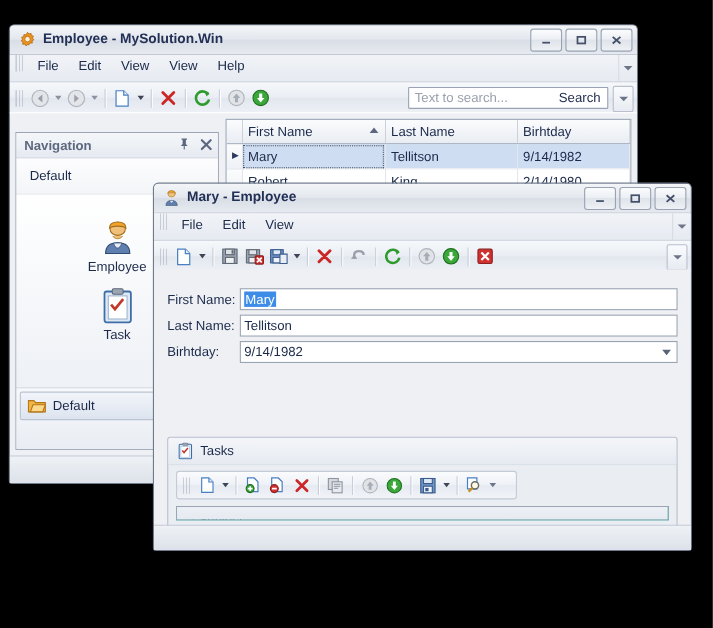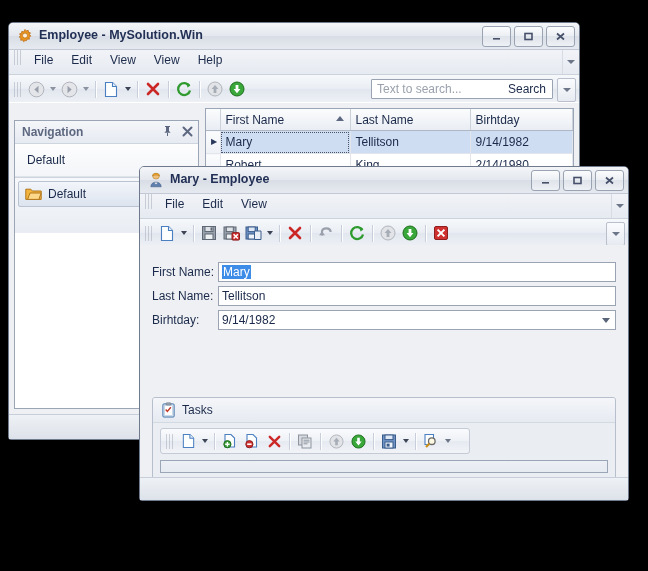--- a/index.html
+++ b/index.html
@@ -319,20 +319,44 @@
           </span>
           <span>
             <svg class="ic" width="11" height="11" viewBox="0 0 11 11">
               <path d="M1.5 1.5l8 8M9.5 1.5l-8 8" stroke="#5d6880" stroke-width="2" stroke-linecap="round"></path>
             </svg>
           </span>
         </span>
       </div>
       <div class="nav-default">
         <span>Default</span>
+      </div>
+      <div class="nav-items">
+
+        <div class="navbtn" style="top:22px;">
+          <svg class="ic" style="margin:0 auto;" width="34" height="34" viewBox="0 0 34 34">
+            <ellipse cx="17" cy="9" rx="7" ry="6" fill="#f0c07a" stroke="#a2701f"></ellipse>
+            <path d="M9.5 8.4c0-4 3.4-5.6 7.5-5.6s7.5 1.6 7.5 5.6c-1.4-1.2-4-1.8-7.5-1.8s-6.1.6-7.5 1.8z" fill="#f2a42a" stroke="#a2701f"></path>
+            <path d="M6 31.5c0-6.5 4.2-9.8 11-9.8s11 3.3 11 9.8z" fill="#5f7fae" stroke="#2f4a74"></path>
+            <path d="M13.2 21.9c1.1 3.2 2.3 4.6 3.8 4.6s2.7-1.4 3.8-4.6z" fill="#e8eef6" stroke="#2f4a74" stroke-width=".7"></path>
+            <path d="M12.5 15.5c1 1.6 2.6 2.5 4.5 2.5s3.5-.9 4.5-2.5" fill="#f0c07a" stroke="#a2701f" stroke-width=".7"></path>
+          </svg>
+          <span class="lbl">Employee</span>
+        </div>
+
+        <div class="navbtn" style="top:84px;">
+          <svg class="ic" style="margin:0 auto;" width="32" height="34" viewBox="0 0 32 34">
+            <rect x="4" y="4" width="24" height="28" rx="2" fill="#dfe8f3" stroke="#3c6ea8" stroke-width="1.6"></rect>
+            <rect x="7.5" y="8" width="17" height="21" fill="#ffffff" stroke="#9fb6d2"></rect>
+            <rect x="11" y="1.5" width="10" height="5" rx="1.5" fill="#9aa6b4" stroke="#5c6877"></rect>
+            <path d="M10 16l3.5 4 7.5-9" fill="none" stroke="#c0392b" stroke-width="2.4"></path>
+          </svg>
+          <span class="lbl">Task</span>
+        </div>
+
       </div>
       <div class="nav-foot">
         <div class="sel">
           <svg class="ic" width="17" height="14" viewBox="0 0 17 14">
             <path d="M.8 12.4V2.2h5l1.6 1.8h8.8v8.4z" fill="#f3b53f" stroke="#b2761a"></path>
             <path d="M2.6 12.4L5 6h11.2l-2.4 6.4z" fill="#fcd98a" stroke="#b2761a"></path>
           </svg>
           <span>Default</span>
         </div>
         <div class="blank"></div>

